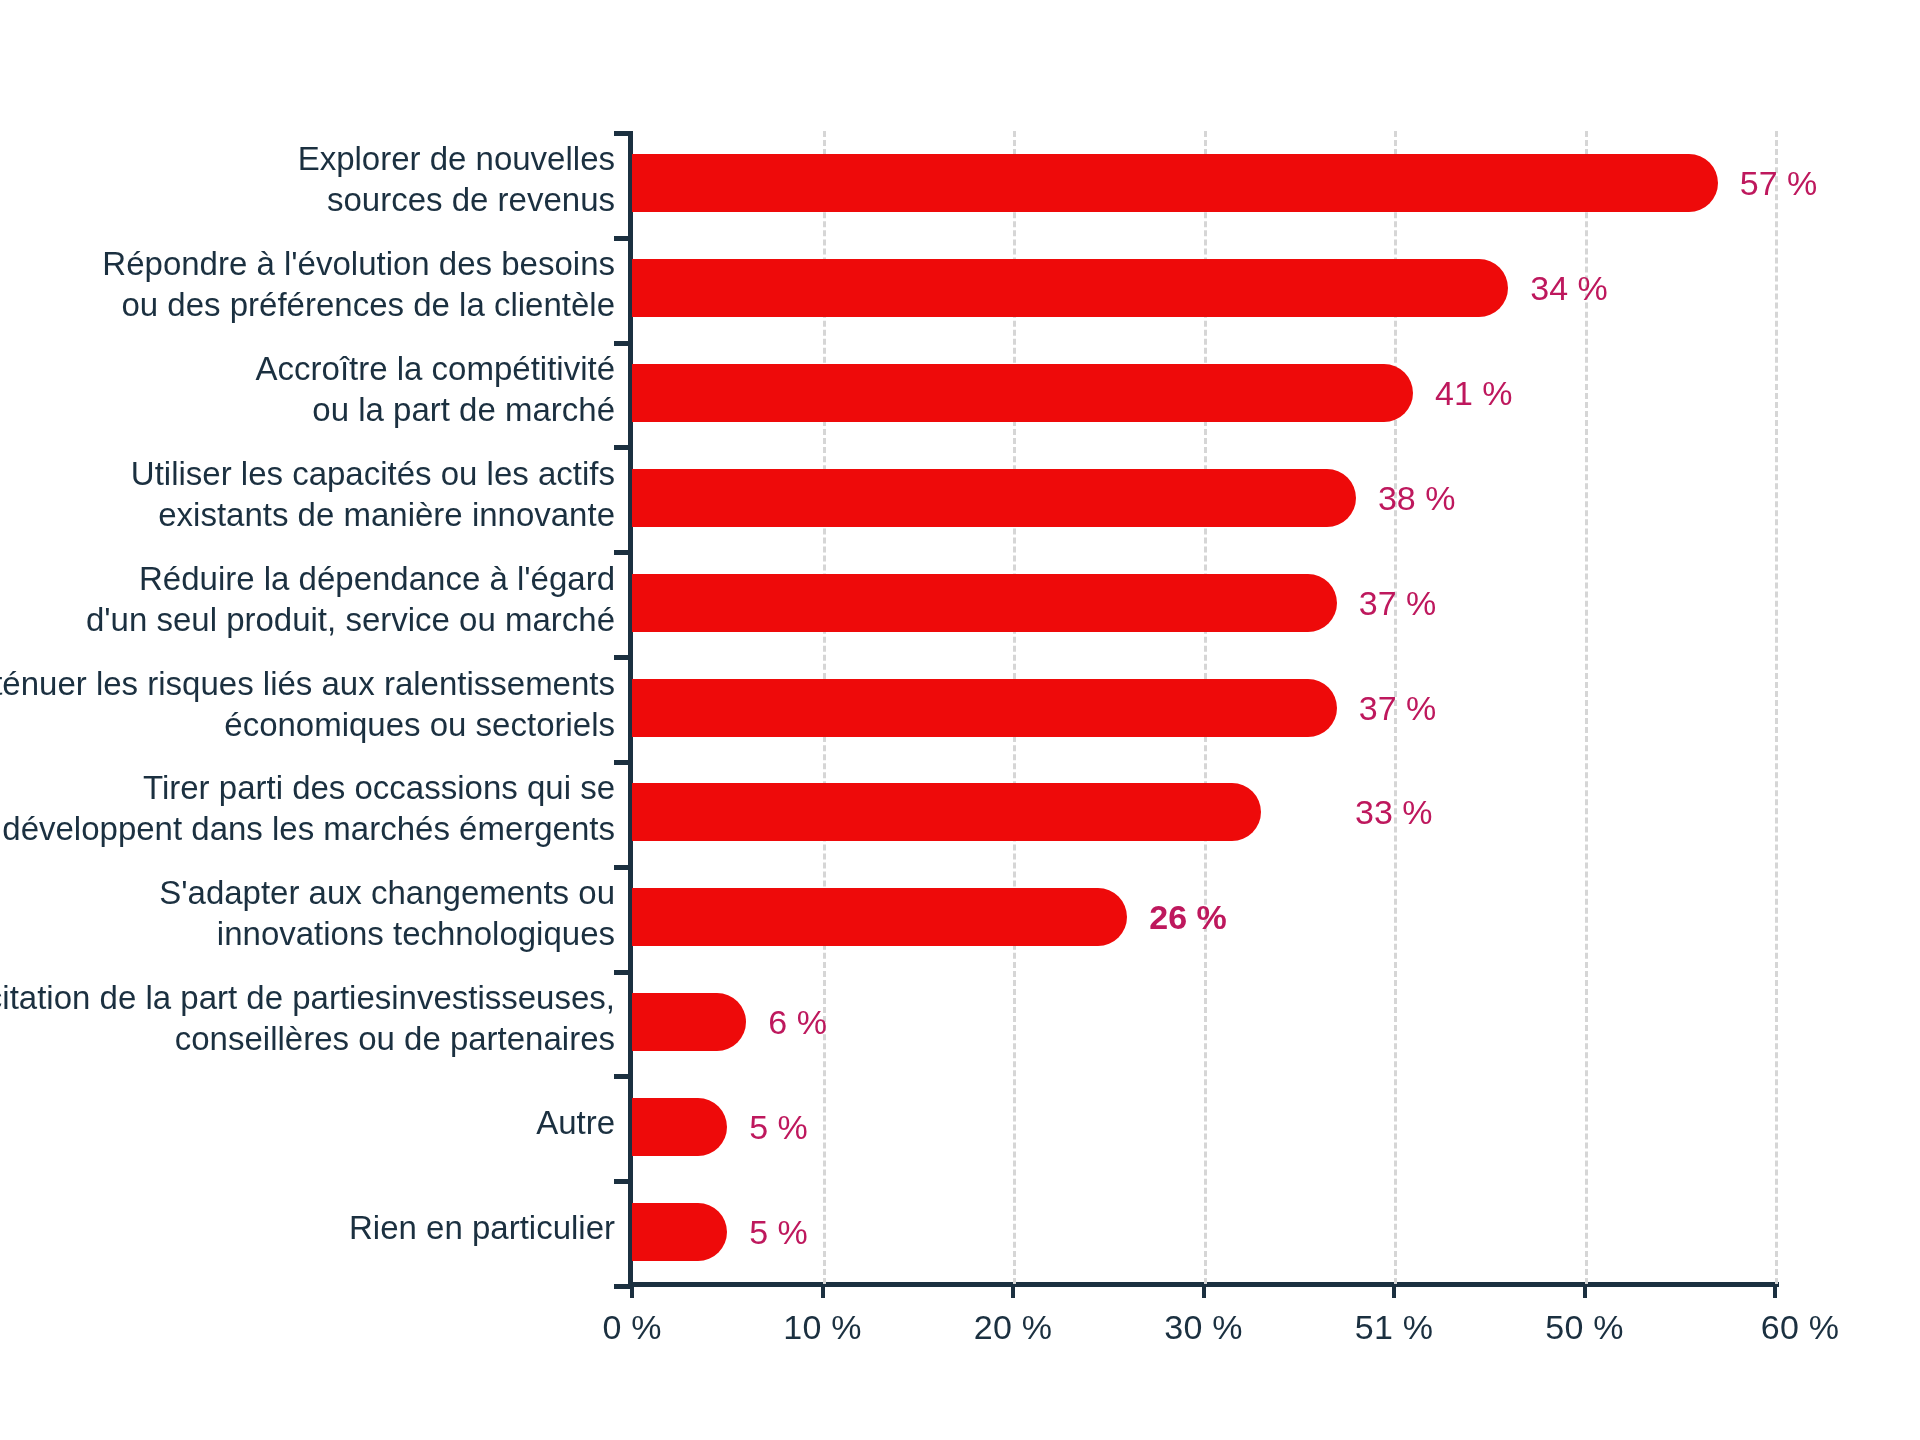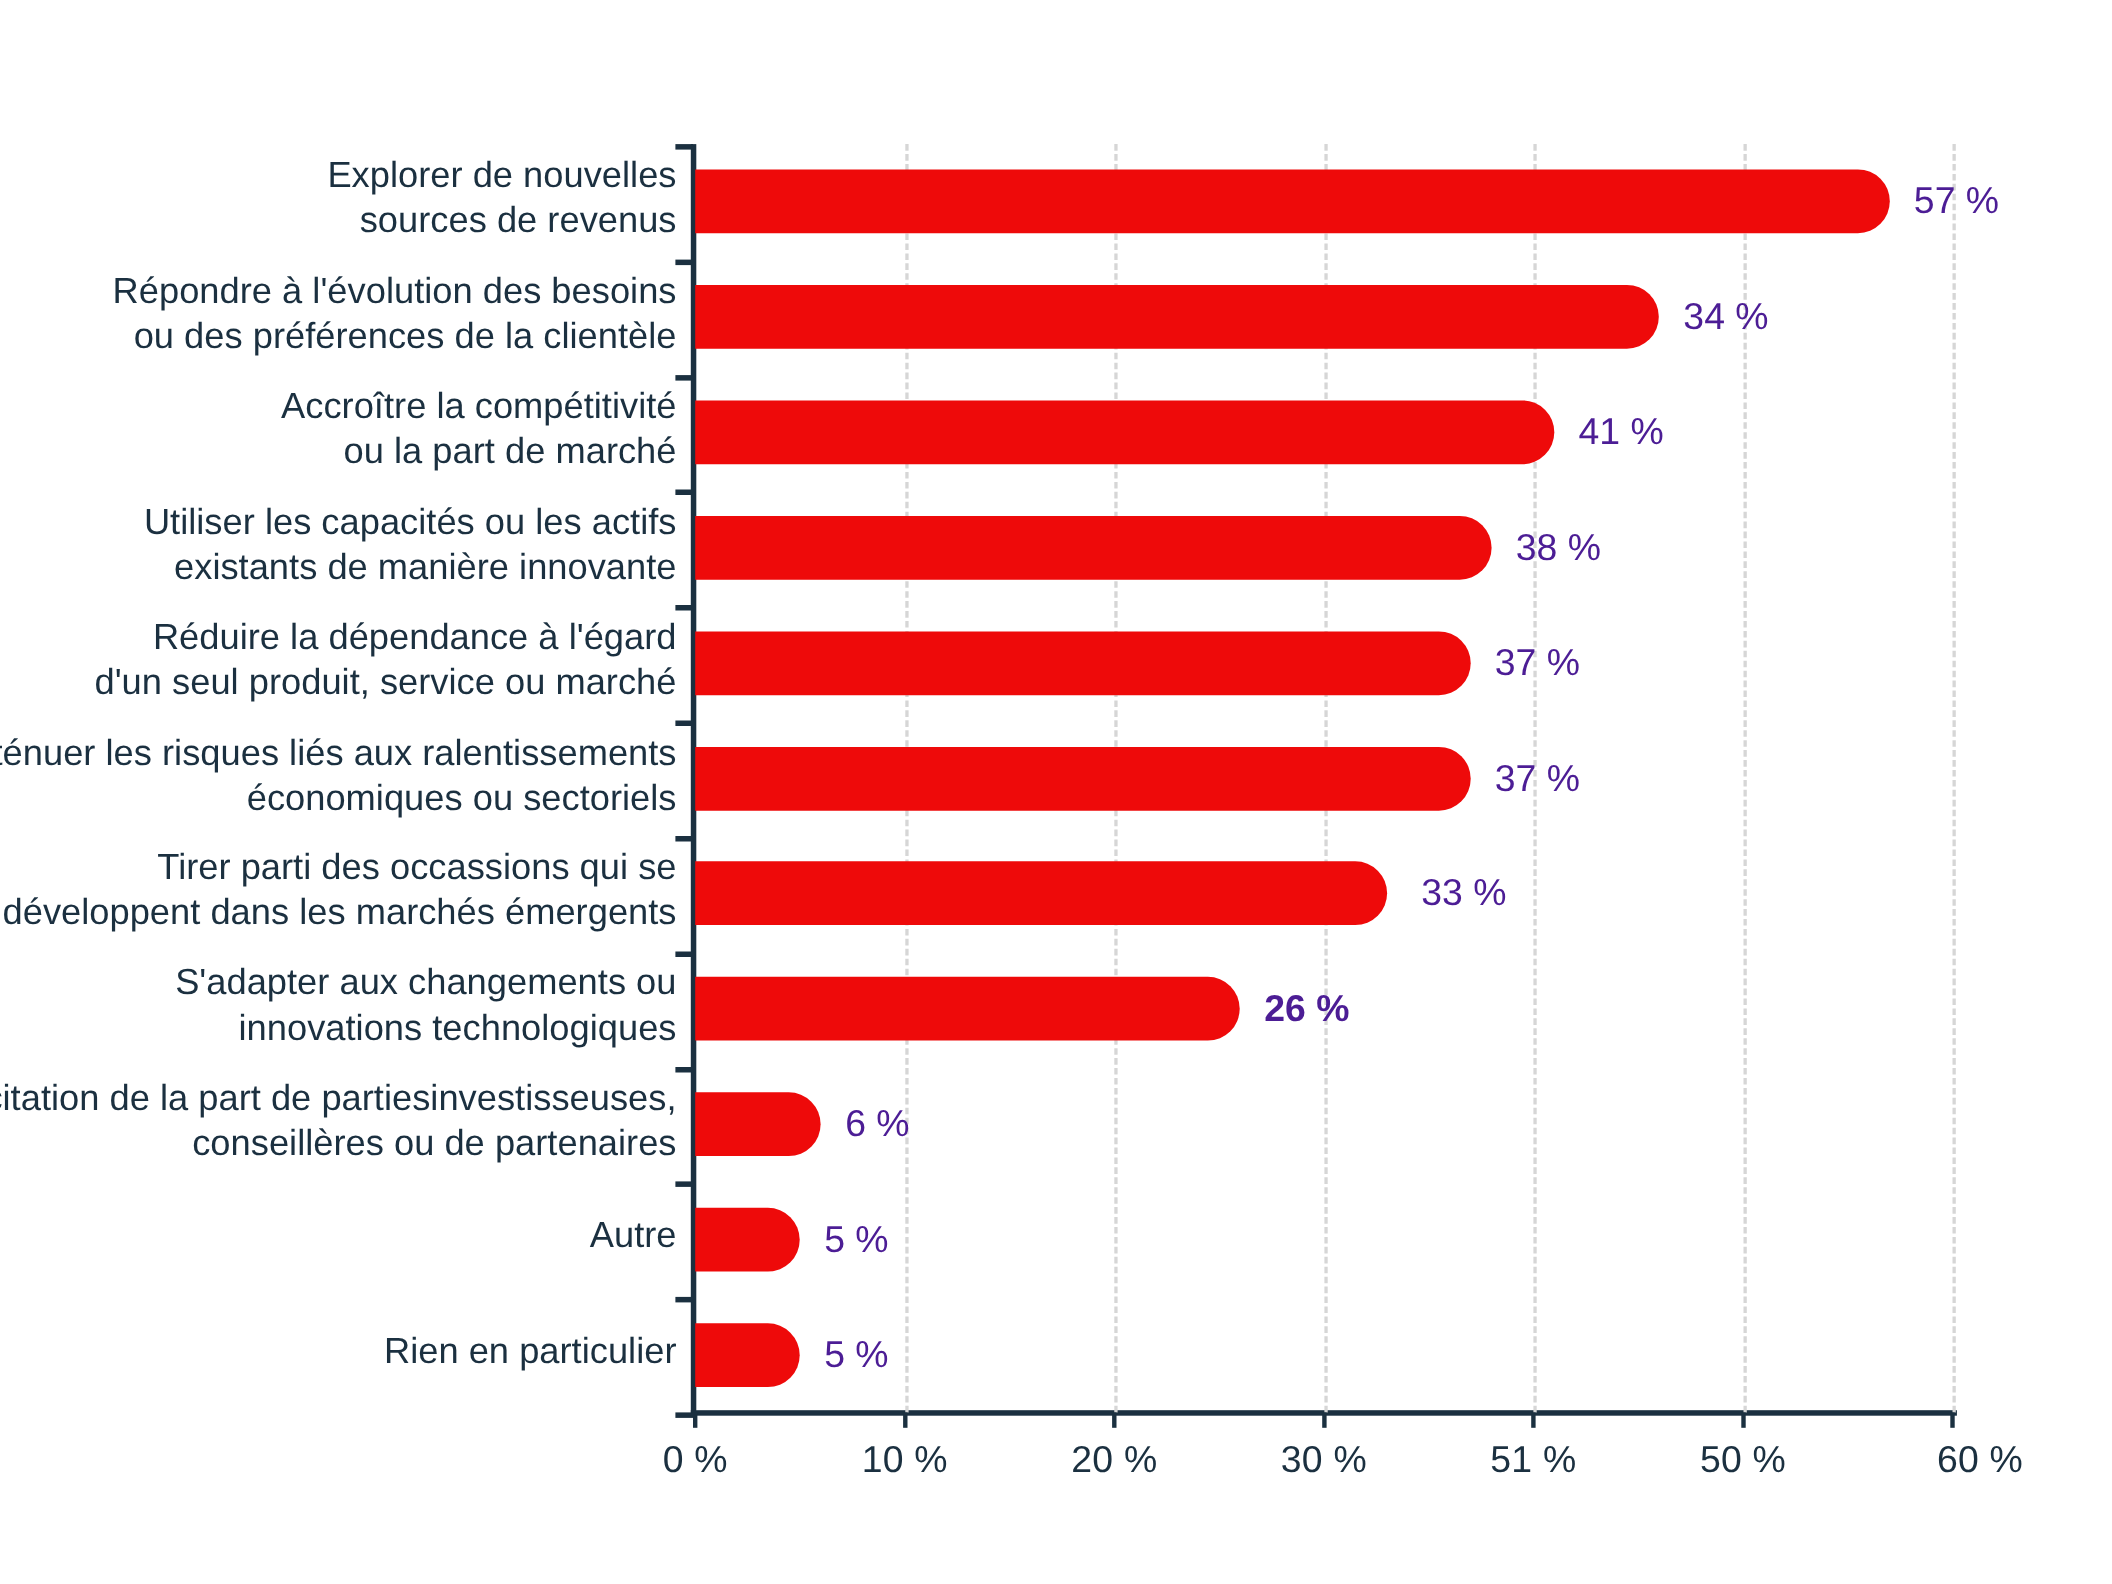--- a/index.html
+++ b/index.html
@@ -79,21 +79,21 @@
     position: absolute;
     height: 58px;
     background: #ee0a0a;
     border-top-right-radius: 29px;
     border-bottom-right-radius: 29px;
   }
 
   .bar-value {
     position: absolute;
     font-size: 34px;
-    color: #4c1d95;
+    color: #be185d;
     white-space: nowrap;
     line-height: 58px;
     height: 58px;
   }
 
   
   .cat-label {
     position: absolute;
     right: 1305px;       
     width: 900px;
@@ -159,21 +159,21 @@
       <div class="bar-value" style="left: 1530.3px; top: 259.227px;">34 %</div>
       <div class="bar" title="41 %" style="left: 632px; top: 364.045px; width: 781.05px; background: rgb(238, 10, 10);"></div>
       <div class="bar-value" style="left: 1435.05px; top: 364.045px;">41 %</div>
       <div class="bar" title="38 %" style="left: 632px; top: 468.864px; width: 723.9px; background: rgb(238, 10, 10);"></div>
       <div class="bar-value" style="left: 1377.9px; top: 468.864px;">38 %</div>
       <div class="bar" title="37 %" style="left: 632px; top: 573.682px; width: 704.85px; background: rgb(238, 10, 10);"></div>
       <div class="bar-value" style="left: 1358.85px; top: 573.682px;">37 %</div>
       <div class="bar" title="37 %" style="left: 632px; top: 678.5px; width: 704.85px; background: rgb(238, 10, 10);"></div>
       <div class="bar-value" style="left: 1358.85px; top: 678.5px;">37 %</div>
       <div class="bar" title="33 %" style="left: 632px; top: 783.318px; width: 628.65px; background: rgb(238, 10, 10);"></div>
-      <div class="bar-value" style="left: 1292px; top: 783.318px;">33 %</div>
+      <div class="bar-value" style="left: 1355px; top: 783.318px;">33 %</div>
       <div class="bar" title="26 %" style="left: 632px; top: 888.136px; width: 495.3px; background: rgb(238, 10, 10);"></div>
       <div class="bar-value" style="left: 1149.3px; top: 888.136px; font-weight: bold;">26 %</div>
       <div class="bar" title="6 %" style="left: 632px; top: 992.955px; width: 114.3px; background: rgb(238, 10, 10);"></div>
       <div class="bar-value" style="left: 768.3px; top: 992.955px;">6 %</div>
       <div class="bar" title="5 %" style="left: 632px; top: 1097.77px; width: 95.25px; background: rgb(238, 10, 10);"></div>
       <div class="bar-value" style="left: 749.25px; top: 1097.77px;">5 %</div>
       <div class="bar" title="5 %" style="left: 632px; top: 1202.59px; width: 95.25px; background: rgb(238, 10, 10);"></div>
       <div class="bar-value" style="left: 749.25px; top: 1202.59px;">5 %</div>
     </div>
   <div id="catlabels">

